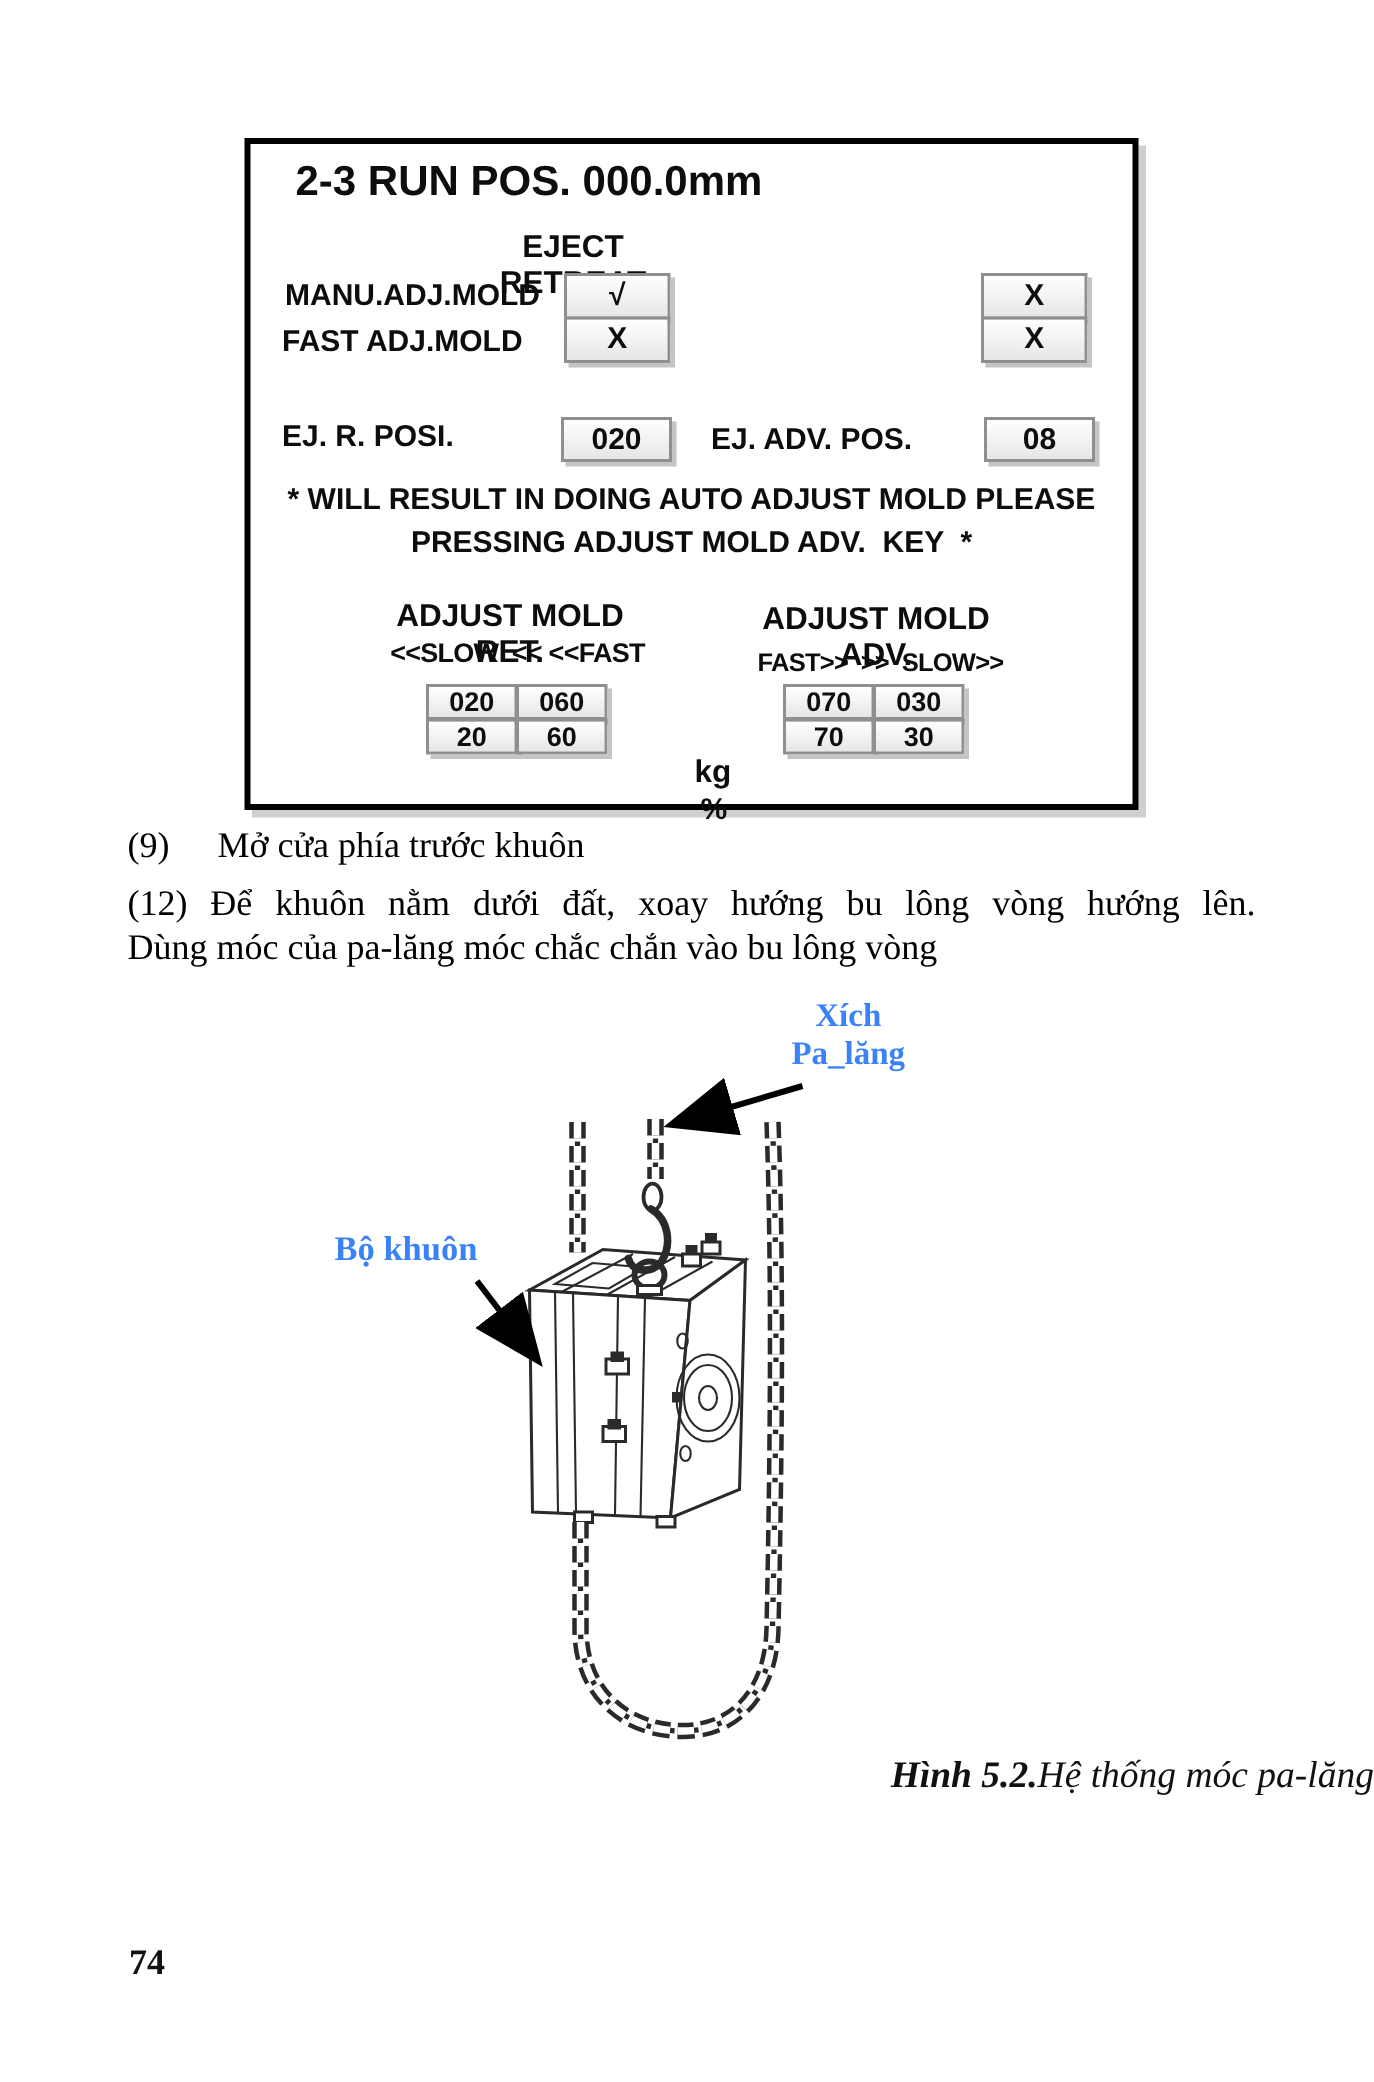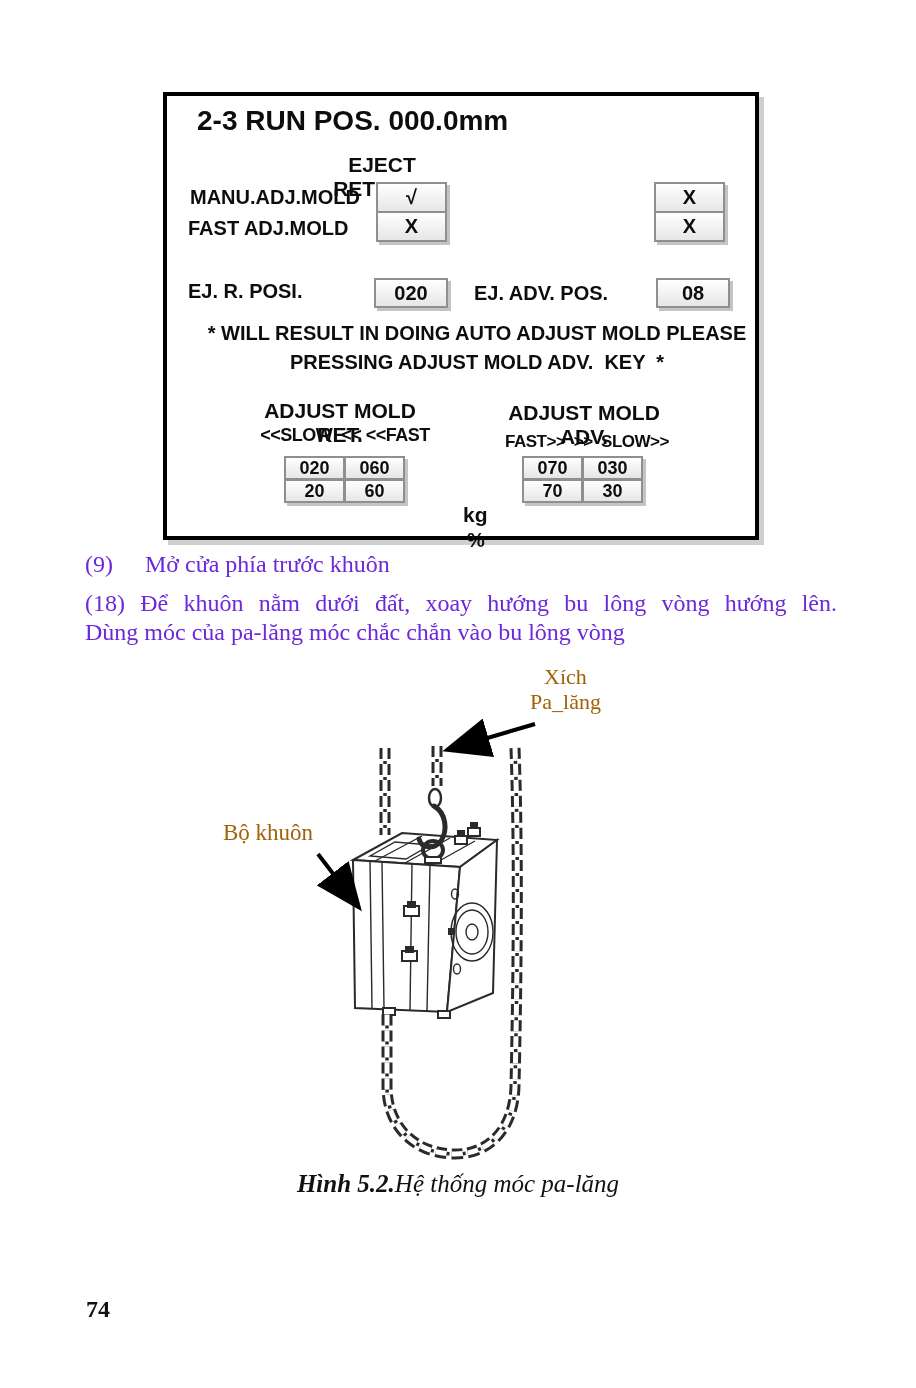--- a/index.html
+++ b/index.html
@@ -13,35 +13,35 @@
   .panel .abs{position:absolute;white-space:pre-wrap;}
   .p-title{left:30px;top:9px;font-size:28px;}
   .p-eject{left:130px;top:57px;width:170px;text-align:center;font-size:21px;}
   .p-lbl{font-size:20px;line-height:31px;}
   .box{position:absolute;display:flex;align-items:center;justify-content:center;
        border:2px solid #8f8f8f;background:linear-gradient(#ffffff,#e6e6e6);
        box-shadow:3px 3px 0 #c4c4c4;font-size:20px;}
   .chk{width:67px;height:27px;}
   .val{width:70px;height:26px;}
   .cell{width:57px;height:20px;font-size:18px;}
-  .note{left:0;top:0;width:100%;text-align:center;font-size:20px;padding-left:16px;}
+  .note{left:0;top:0;width:100%;text-align:center;font-size:20px;}
   .sec-title{width:200px;text-align:center;font-size:21px;}
   .speed{width:190px;text-align:center;font-size:18px;letter-spacing:-0.5px;}
   .unit{font-size:21px;margin-top:48px;}
 
   
-  .doc{position:absolute;font-size:24px;color:#6d28d9;}
+  .doc{position:absolute;font-size:24px;color:#000000;}
   .num{display:inline-block;}
   .just{text-align:justify;text-align-last:justify;}
   .b{font-weight:bold;}
   .i{font-style:italic;}
 
   
-  .fig-label{position:absolute;font-weight:normal;font-size:22px;color:#a16207;}
-  .caption{position:absolute;left:0;top:1170px;width:100%;text-align:center;
+  .fig-label{position:absolute;font-weight:bold;font-size:22px;color:#3b82f6;}
+  .caption{position:absolute;left:0;top:1170px;width:100%;text-align:right;
            font-size:25px;font-style:italic;}
   .pageno{position:absolute;left:86px;top:1296px;font-size:24px;font-weight:bold;}
 
   svg .ln{stroke:#2a2a2a;stroke-width:2;fill:#ffffff;}
   svg .thin{stroke:#2a2a2a;stroke-width:1.4;fill:none;}
   svg .ch-c{stroke:#2a2a2a;stroke-width:3.5;fill:none;stroke-dasharray:6 10;stroke-dashoffset:-13;}
   svg .ch-o{stroke:#2a2a2a;stroke-width:11;fill:none;stroke-dasharray:11 5;}
   svg .ch-i{stroke:#ffffff;stroke-width:5;fill:none;stroke-dasharray:11 5;}
   svg .arrow{stroke:#000;stroke-width:4;fill:none;}
 </style>
@@ -85,21 +85,21 @@
   <div class="box cell" style="left:415px;top:360px;">030</div>
   <div class="box cell" style="left:355px;top:383px;">70</div>
   <div class="box cell" style="left:415px;top:383px;">30</div>
 </div>
 
 <div class="doc" style="left:85px;top:551px;width:752px;">
   <span class="num" style="width:60px;">(9)</span><span>Mở cửa phía trước khuôn</span>
 </div>
 
 <div class="doc" style="left:85px;top:590px;width:752px;">
-  <div class="just"><span class="num">(18)</span> <span>Để khuôn nằm dưới đất, xoay hướng bu lông vòng hướng lên.</span></div>
+  <div class="just"><span class="num">(12)</span> <span>Để khuôn nằm dưới đất, xoay hướng bu lông vòng hướng lên.</span></div>
   <div style="margin-top:2px;">Dùng móc của pa-lăng móc chắc chắn vào bu lông vòng</div>
 </div>
 
 <div class="fig-label" style="left:513px;top:664px;width:105px;text-align:center;line-height:1.15;">
   <div>Xích</div>
   <div>Pa_lăng</div>
 </div>
 <div class="fig-label" style="left:223px;top:820px;font-size:23px;">Bộ khuôn</div>
 
 <svg style="position:absolute;left:200px;top:660px;" width="450" height="520" viewBox="0 0 450 520">

